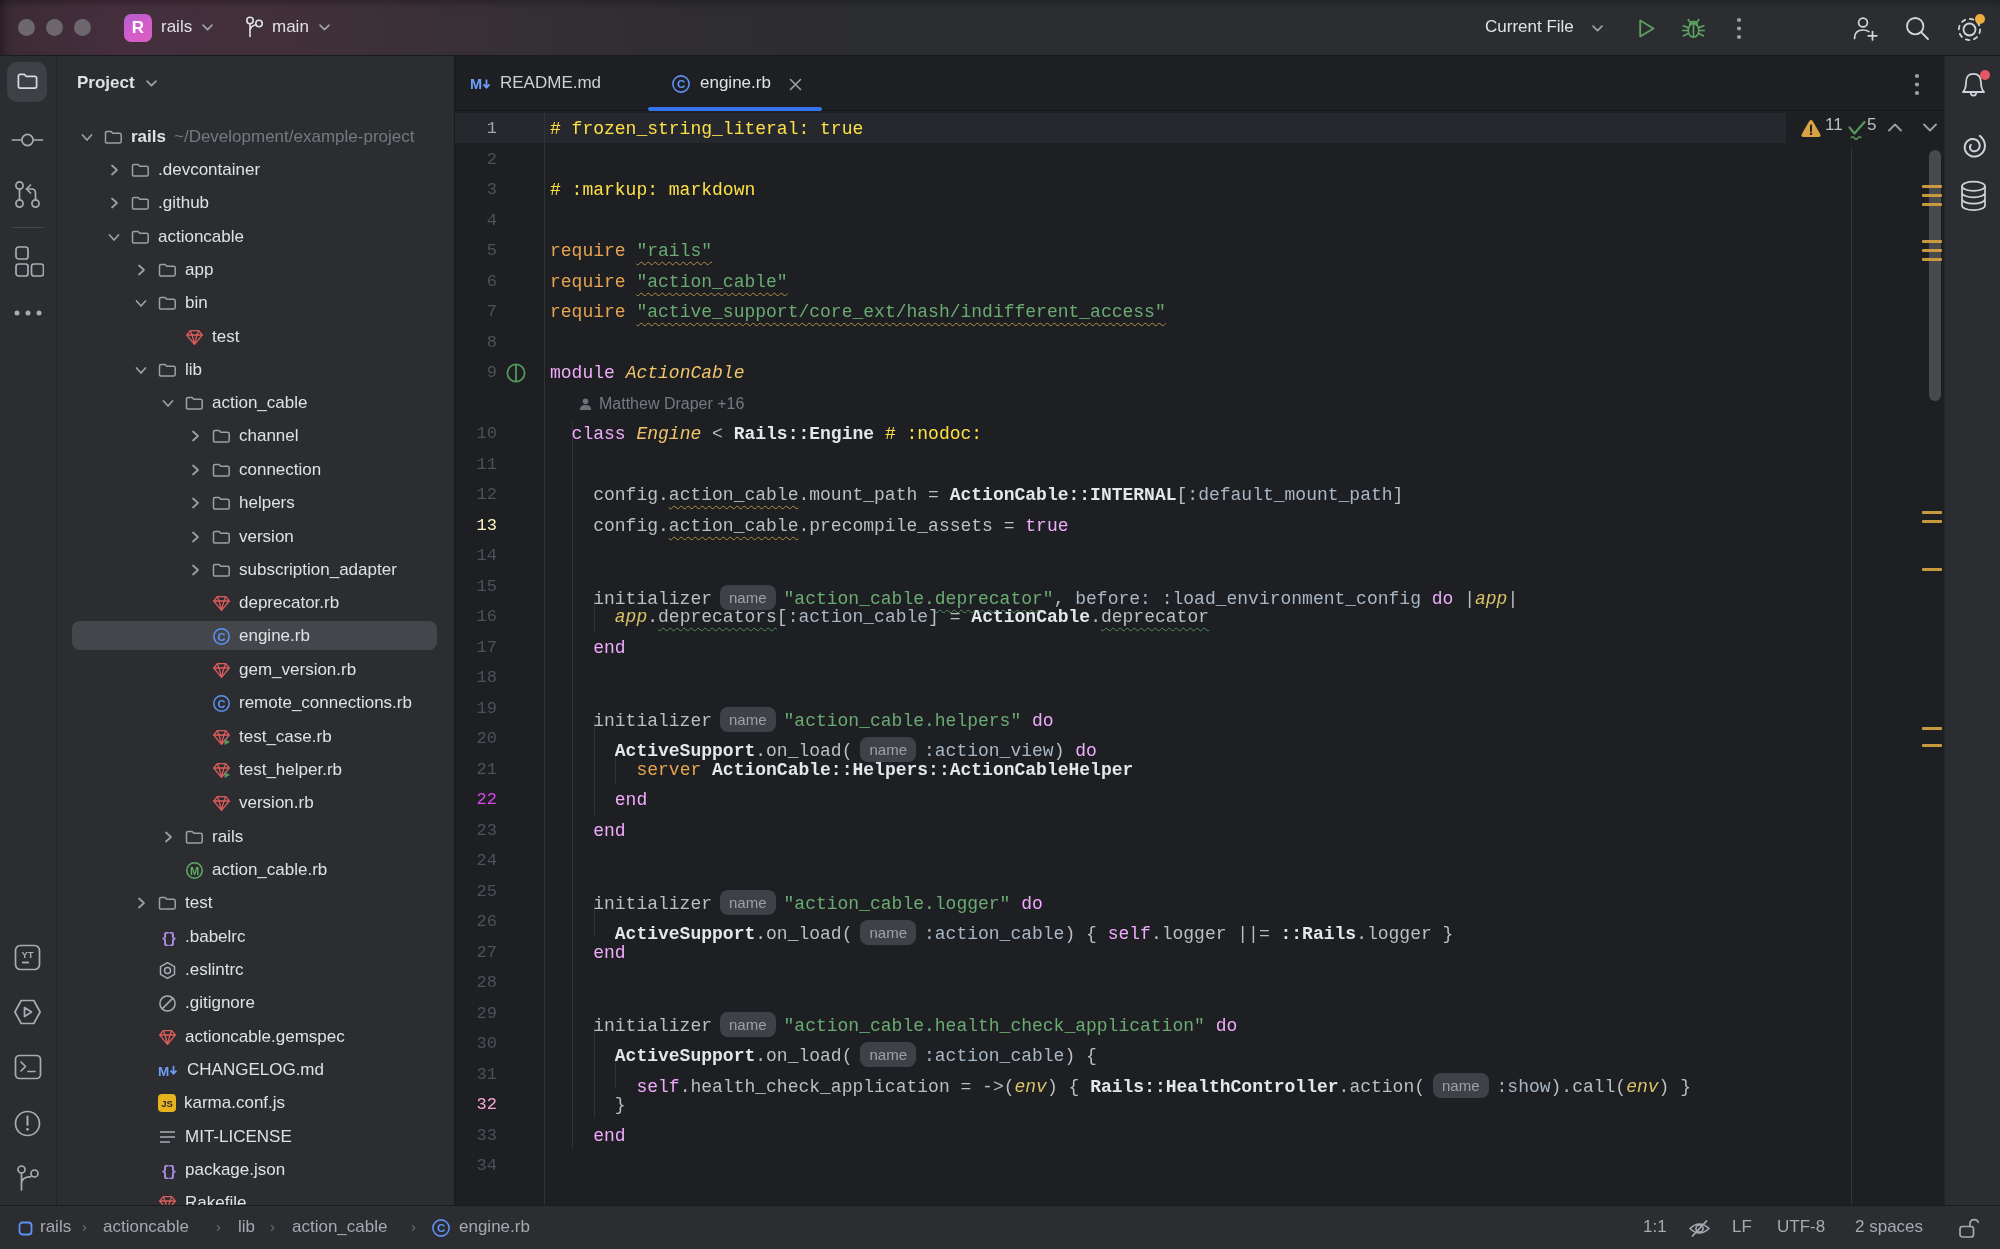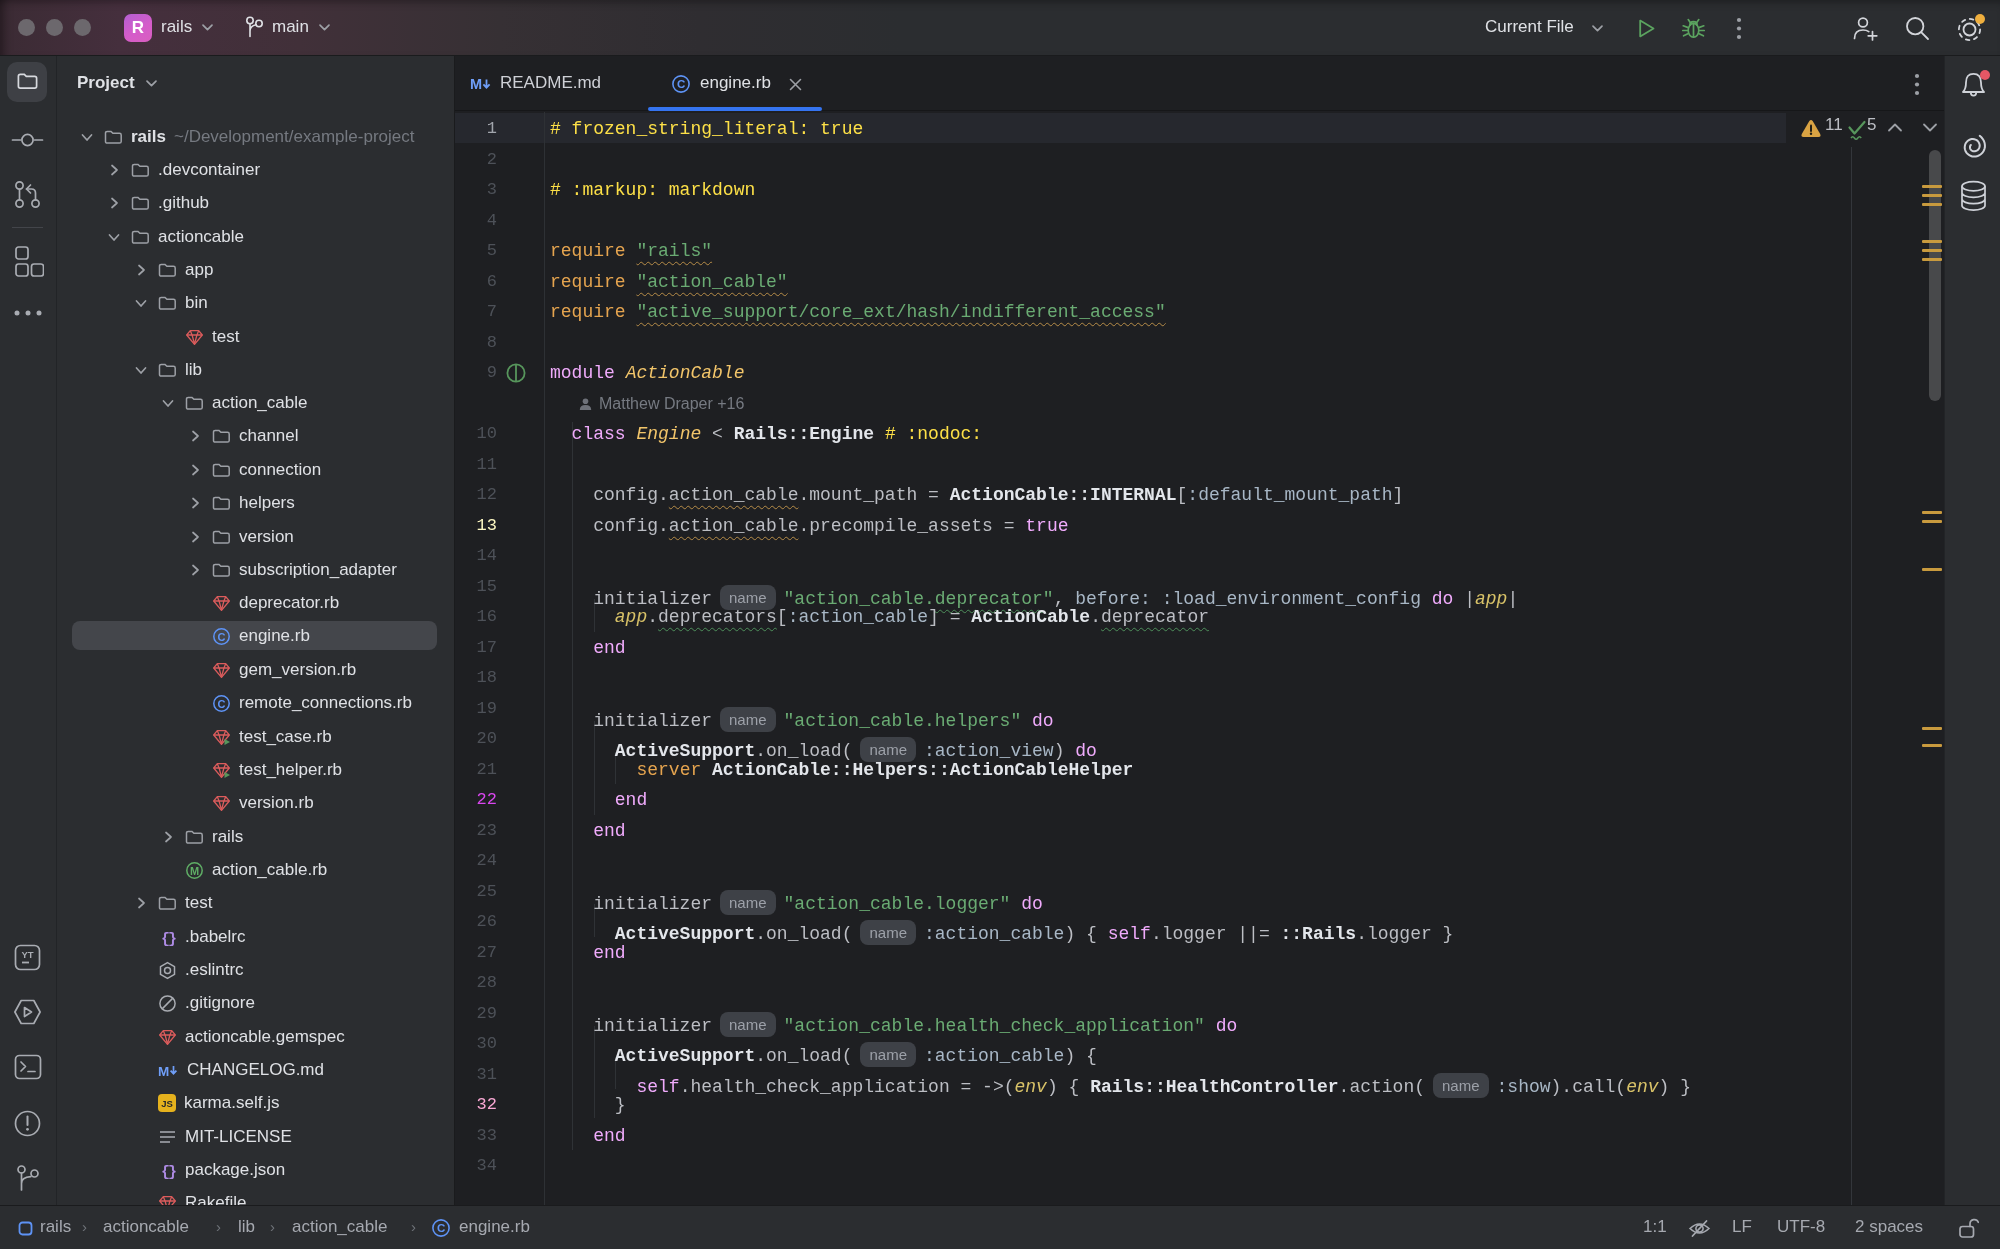--- a/index.html
+++ b/index.html
@@ -431,21 +431,21 @@
             <text x="0" y="13.5" font-size="13.5" font-weight="700" fill="#6f9ef8" font-family="Liberation Sans">M</text>
             <path d="M15.5 4 V11 M12.6 8.6 L15.5 11.7 L18.4 8.6" stroke="#6f9ef8" stroke-width="1.7" fill="none"></path>
           </svg>
           <span class="lbl">CHANGELOG.md</span>
         </div>
   <div class="row" style="left:101px;top:1032px">
           <svg class="ic" width="18" height="18" viewBox="0 0 18 18">
             <rect width="18" height="18" rx="4" fill="#e6b21d"></rect>
             <text x="9" y="13" font-size="9.5" font-weight="700" fill="#26282b" text-anchor="middle" font-family="Liberation Sans">JS</text>
           </svg>
-          <span class="lbl">karma.self.js</span>
+          <span class="lbl">karma.conf.js</span>
         </div>
   <div class="row" style="left:101px;top:1066px">
           <svg class="ic" width="19" height="16" viewBox="0 0 19 16">
             <g stroke="#a9acb2" stroke-width="1.6">
               <path d="M2 3 h15 M2 8 h15 M2 13 h10"></path>
             </g>
           </svg>
           <span class="lbl">MIT-LICENSE</span>
         </div>
   <div class="row" style="left:101px;top:1099px">

